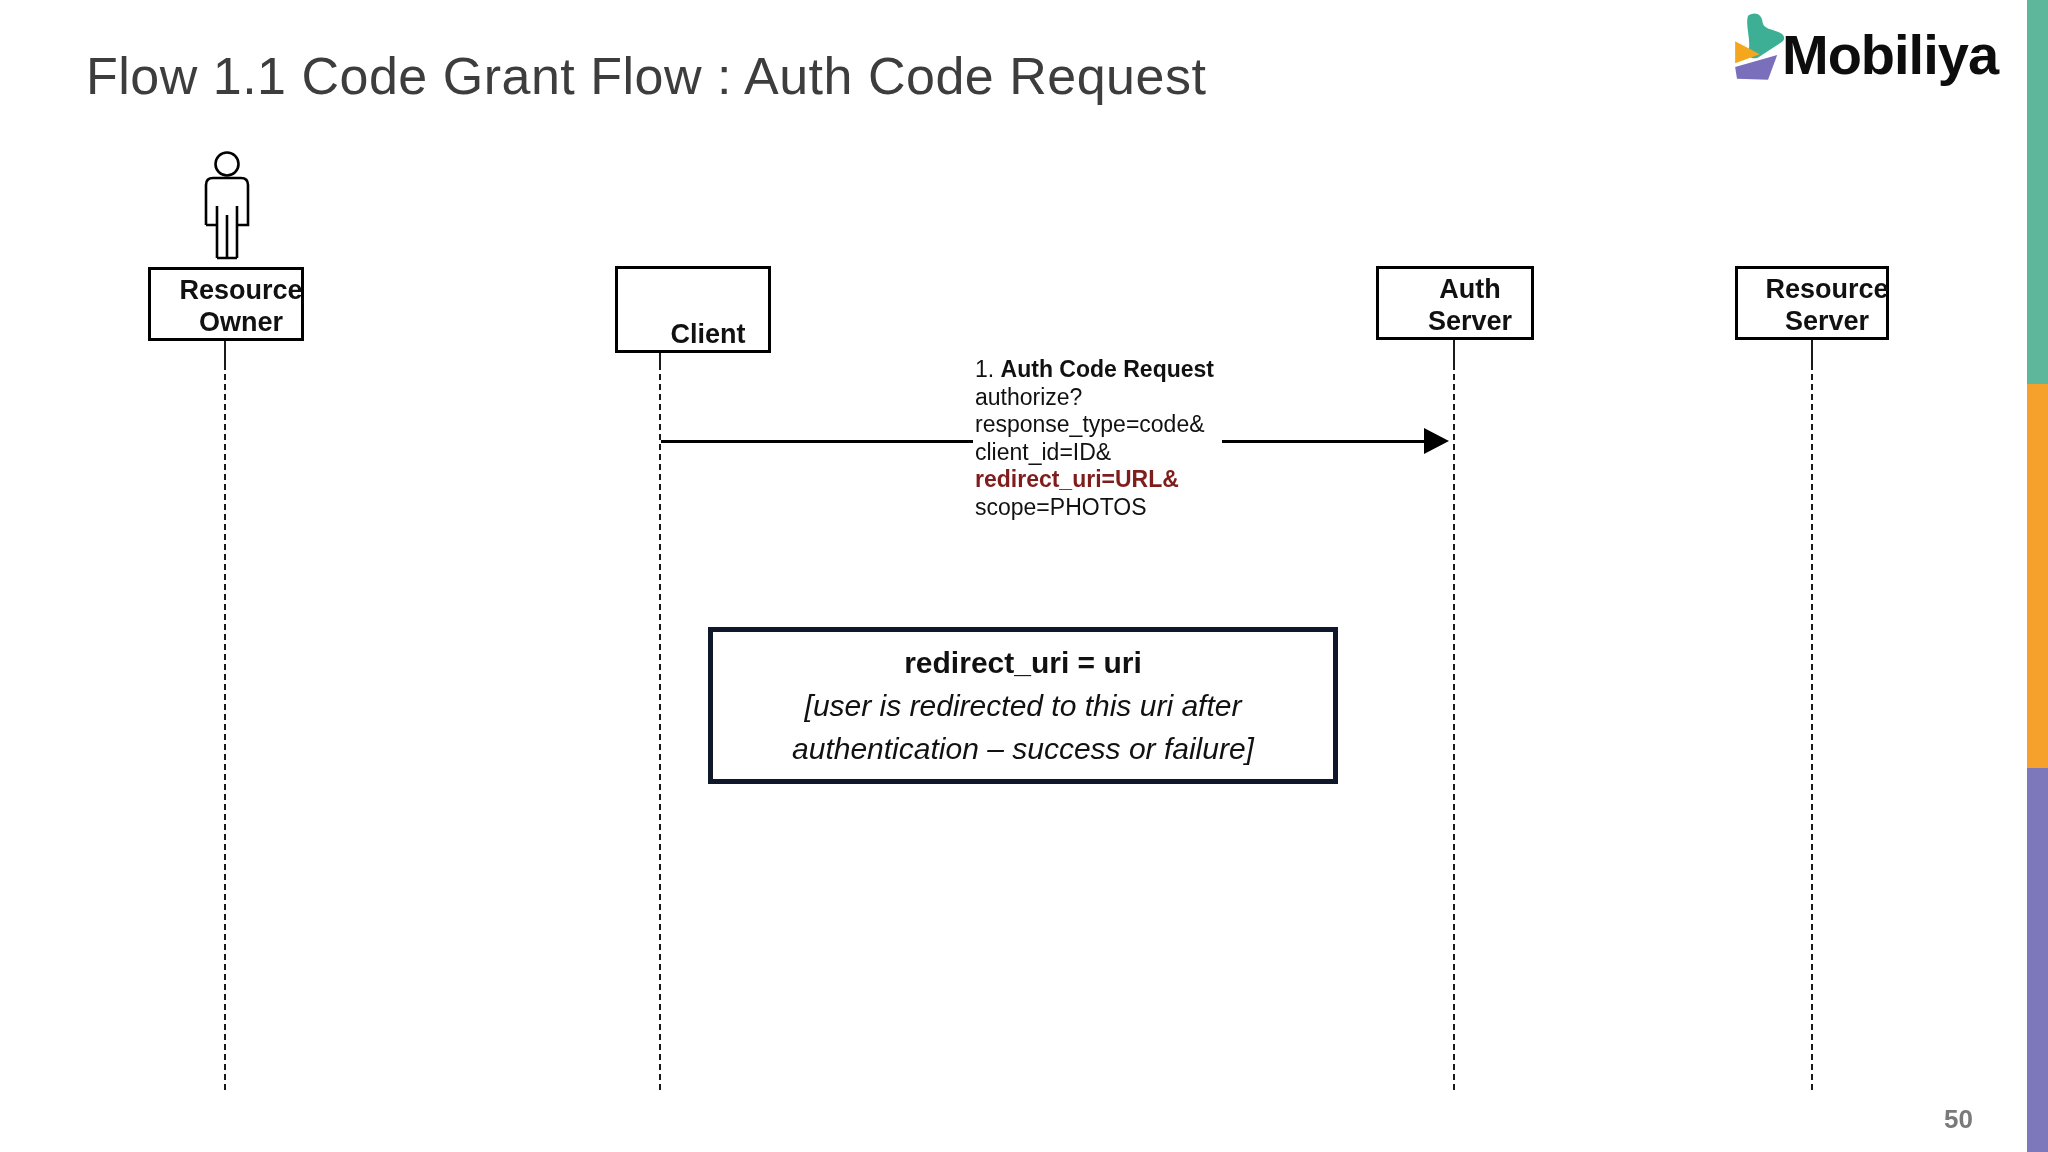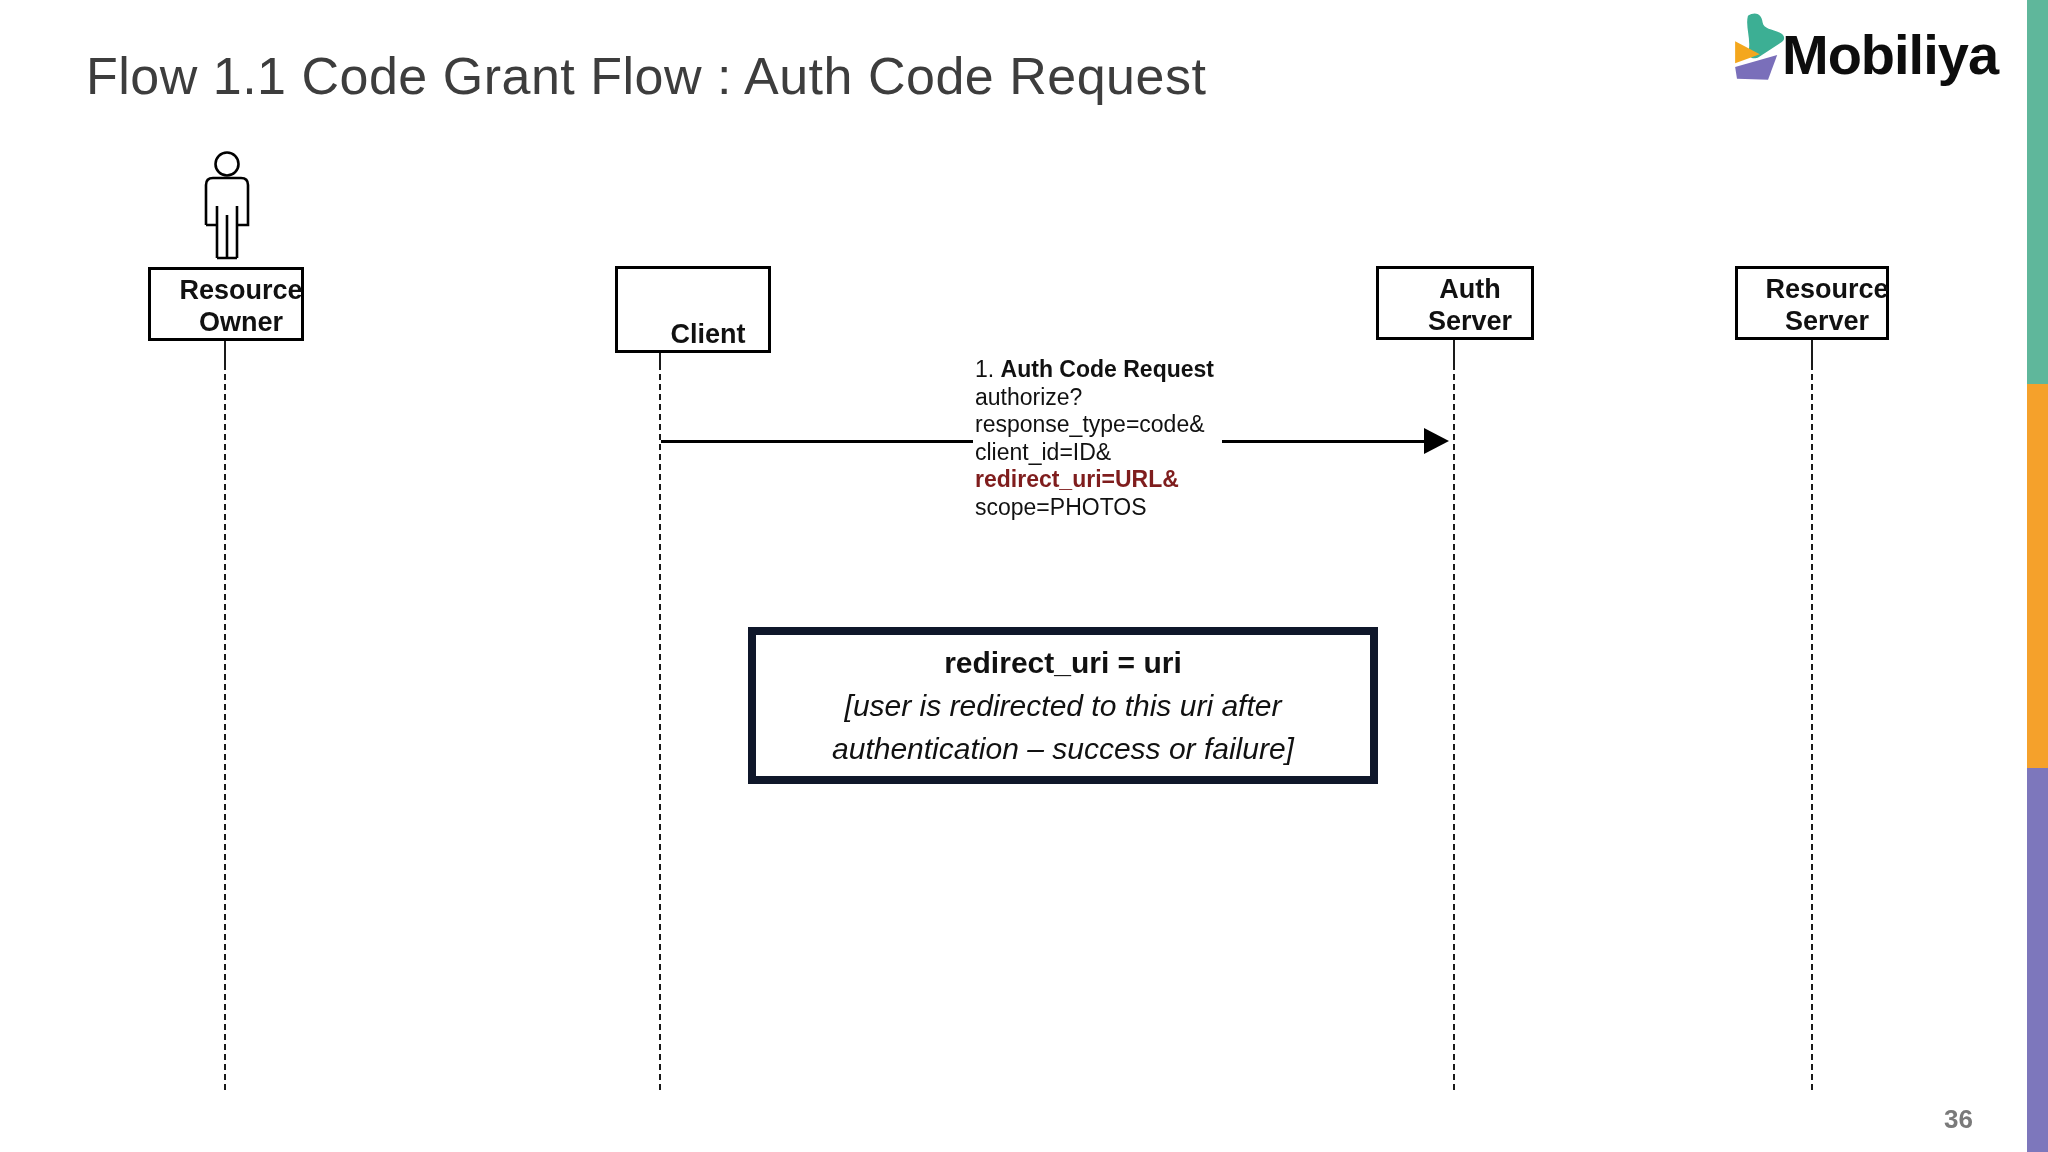--- a/index.html
+++ b/index.html
@@ -57,22 +57,22 @@
   }
   .msg-text{
     position:absolute;left:945px;top:356px;z-index:2;
     background:#fff;padding:0 8px 2px 2px;
     font-size:23px;line-height:27.5px;white-space:nowrap;margin-left:28px;
   }
   .msg-text .b{font-weight:700;}
   .msg-red{color:#E8171C;}
   
   .note-box{
-    position:absolute;left:748px;top:627px;width:630px;height:157px;
-    box-sizing:border-box;border:8px solid #0f172a;background:#fff;z-index:3;
+    position:absolute;left:708px;top:627px;width:630px;height:157px;
+    box-sizing:border-box;border:5px solid #0f172a;background:#fff;z-index:3;
     display:flex;flex-direction:column;justify-content:center;align-items:center;
     text-align:center;font-size:30px;line-height:43px;
   }
   .note-title{font-weight:700;}
   .note-body{font-style:italic;}
   
   .page-number{
     position:absolute;left:1944px;top:1104px;width:48px;
     font-size:26px;font-weight:700;color:#7a7a7a;text-align:left;
   }
@@ -140,13 +140,13 @@
   <div class="msg-red" style="color: #7f1d1d; font-weight: bold;">redirect_uri=URL&amp;</div>
   <div>scope=PHOTOS</div>
 </div>
 
 <div class="note-box">
   <div class="note-title">redirect_uri = uri</div>
   <div class="note-body">[user is redirected to this uri after</div>
   <div class="note-body">authentication – success or failure]</div>
 </div>
 
-<div class="page-number">36</div>
+<div class="page-number">50</div>
 
 </body></html>

